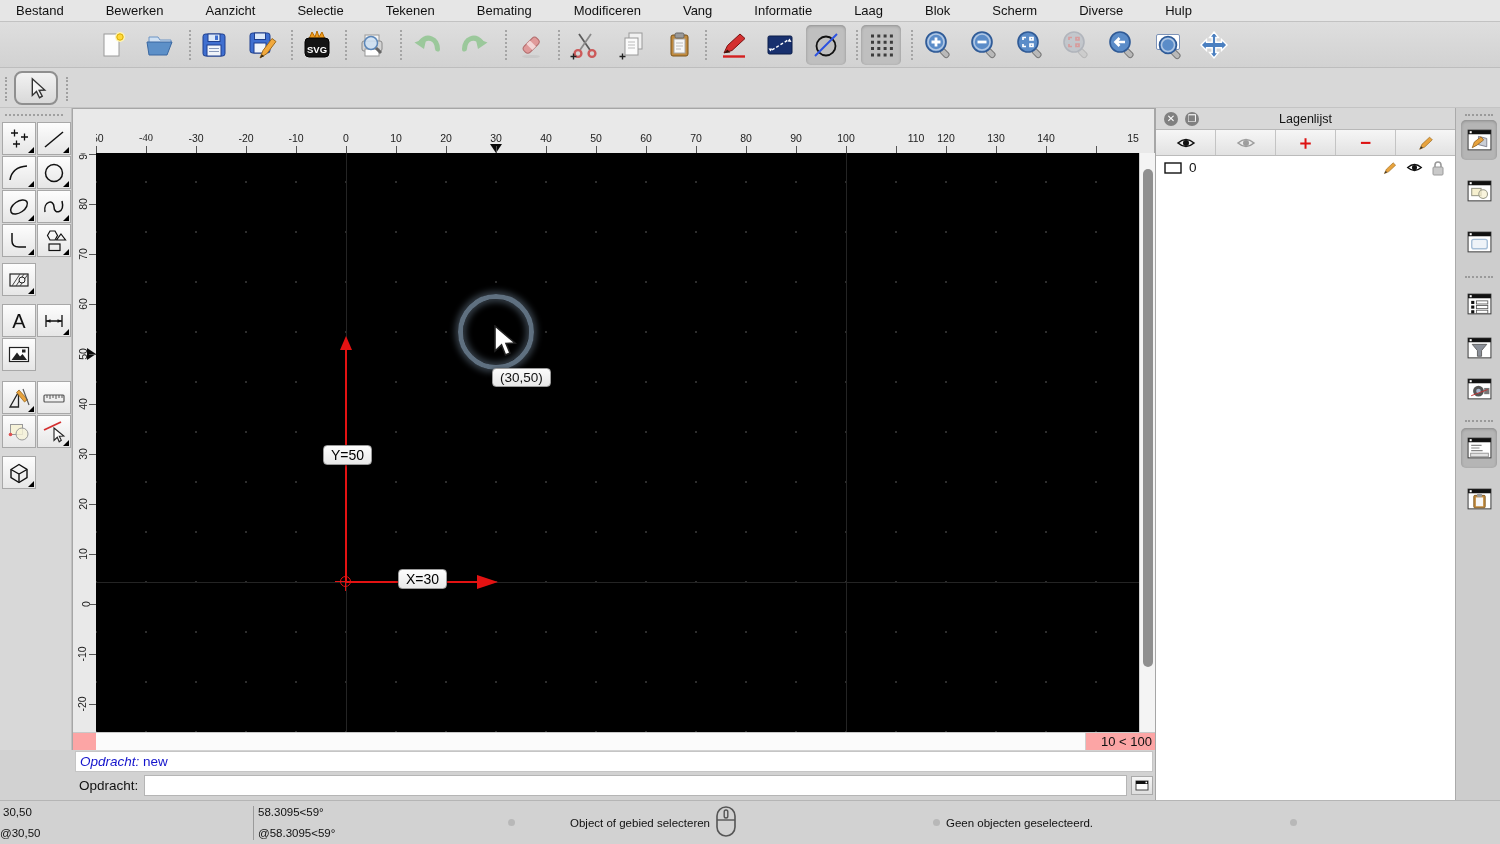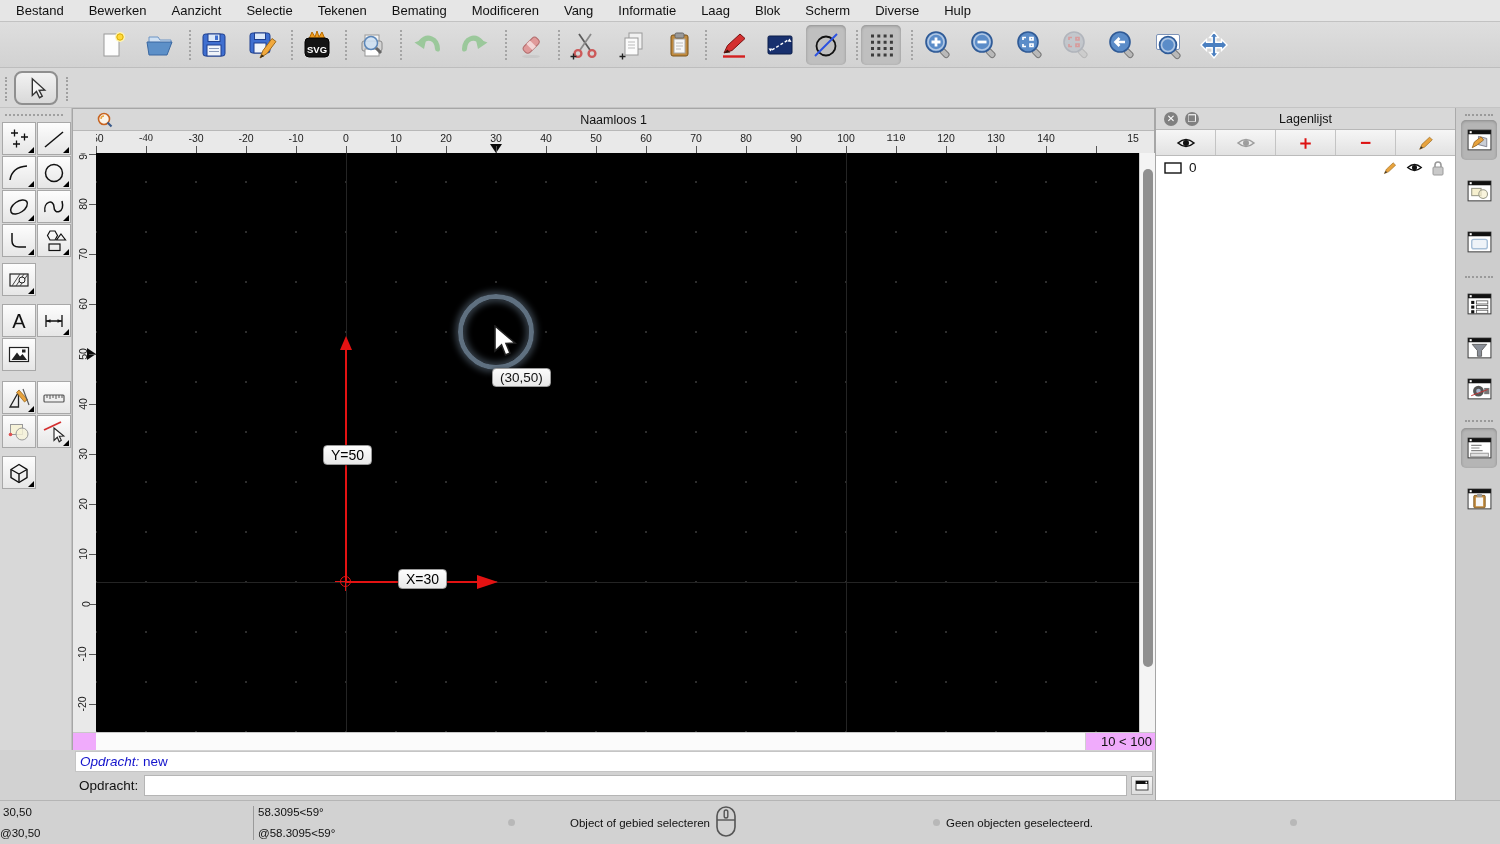--- a/index.html
+++ b/index.html
@@ -4,21 +4,21 @@
 <style>
   * { margin:0; padding:0; box-sizing:border-box; }
   body { background:#888; }
   .screen { width:1500px; height:844px; position:relative; overflow:hidden;
             background:#d2d2d2; font-family:"Liberation Sans", sans-serif; color:#111; }
   .abs { position:absolute; }
 
   
   .menubar { left:0; top:0; width:1500px; height:22px; background:#e6e6e6;
              border-bottom:1px solid #c2c2c2; display:flex; align-items:center;
-             padding-left:16px; gap:25px; font-size:13px; }
+             padding-left:16px; gap:42px; font-size:13px; }
   .menubar span { white-space:nowrap; cursor:default; }
 
   
   .toolbar { left:0; top:22px; width:1500px; height:46px;
              background:linear-gradient(#dedede,#d2d2d2); border-bottom:1px solid #bdbdbd; }
   .tbtn { position:absolute; top:3px; width:40px; height:40px; display:flex;
           align-items:center; justify-content:center; border-radius:5px; }
   .tbtn svg { width:32px; height:32px; }
   .tbtn.pressed { background:#bfbfbf; box-shadow:inset 0 1px 3px rgba(0,0,0,.25); }
   .tbtn.disabled { opacity:.5; }
@@ -74,21 +74,21 @@
               box-shadow:0 0 6px 3px rgba(115,135,155,.45), inset 0 0 6px 3px rgba(115,135,155,.45); }
   .tooltip { position:absolute; left:396px; top:215px; background:linear-gradient(#fbfbfb,#e8e8e8);
              border:1px solid #9a9a9a; border-radius:4px; font-size:13.5px; padding:1px 7px;
              box-shadow:0 1px 4px rgba(0,0,0,.6); }
   .origin { position:absolute; left:244px; top:423px; width:11px; height:11px; border:1.4px solid #e31212; border-radius:50%; }
   .origin::before { content:""; position:absolute; left:-6px; top:4px; width:20px; height:1px; background:#e31212; }
   .origin::after  { content:""; position:absolute; top:-6px; left:4px; height:20px; width:1px; background:#e31212; }
 
   .vscroll { position:absolute; left:1066px; top:44px; width:16px; height:579px; background:#f4f4f4; border-left:1px solid #cfcfcf; }
   .vthumb { position:absolute; left:3px; top:16px; width:10px; height:498px; background:#8f8f8f; border-radius:5px; }
-  .bstrip { position:absolute; left:0; top:623px; width:1083px; height:18px; background:#f0abfc; border-top:1px solid #c8c8c8;text-align:center; }
+  .bstrip { position:absolute; left:0; top:623px; width:1083px; height:18px; background:#fca5a5; border-top:1px solid #c8c8c8;text-align:center; }
   .hscroll { position:absolute; left:23px; top:0; width:990px; height:17px; background:#fbfbfb; border-right:1px solid #cfcfcf; }
   .gridstat { position:absolute; right:4px; top:1px; font-size:13px; }
 
   
   .panel { left:1155px; top:108px; width:300px; height:692px; background:#fff; border-left:1px solid #a6a6a6; }
   .phead { position:absolute; left:0; top:0; width:100%; height:22px; background:#d8d8d8;
            border-bottom:1px solid #b8b8b8; font-size:12.5px; text-align:center; line-height:22px; }
   .pcirc { position:absolute; top:4px; width:14px; height:14px; border-radius:50%; background:#808080;
            color:#fff; font-size:10px; line-height:14px; text-align:center; }
   .ptoolbar { position:absolute; left:0; top:22px; width:100%; height:26px; display:flex;
@@ -455,28 +455,20 @@
     <div class="pbtn" style="left:2px;top:348px">
         <svg viewBox="0 0 26 26">
           <path d="M5 9.5 L13 4.5 L21 9.5 L21 17.5 L13 22.5 L5 17.5 Z" fill="none" stroke="#111" stroke-width="1.4"></path>
           <path d="M5 9.5 L13 14 L21 9.5 M13 14 V22.5" fill="none" stroke="#111" stroke-width="1.4"></path>
         </svg>
         <span class="fly"></span>
       </div>
   </div>
 
   <div class="abs canvaswin">
-    <div class="ctitle">
-      <svg width="16" height="16" viewBox="0 0 16 16">
-          <circle cx="7" cy="7" r="5.5" fill="#faf4ea" stroke="#c86420" stroke-width="1.6"></circle>
-          <line x1="10.5" y1="10.5" x2="14.5" y2="14.5" stroke="#3a5a8a" stroke-width="2.2"></line>
-          <path d="M4 7a3 3 0 0 1 3-3" fill="none" stroke="#e8a33d" stroke-width="1.4"></path>
-        </svg>
-      <span>Naamloos 1</span>
-    </div>
     <div class="hruler" id="hruler">
       <div class="hmarker" style="left:394px"></div>
     <div class="hlab" style="left: 0px;">-50</div>
         <div class="htick" style="left: 0px;"></div>
         <div class="hlab" style="left: 50px; font-family: Liberation Serif, serif;">-40</div>
         <div class="htick" style="left: 50px;"></div>
         <div class="hlab" style="left: 100px;">-30</div>
         <div class="htick" style="left: 100px;"></div>
         <div class="hlab" style="left: 150px;">-20</div>
         <div class="htick" style="left: 150px;"></div>
@@ -497,21 +489,21 @@
         <div class="hlab" style="left: 550px;">60</div>
         <div class="htick" style="left: 550px;"></div>
         <div class="hlab" style="left: 600px;">70</div>
         <div class="htick" style="left: 600px;"></div>
         <div class="hlab" style="left: 650px;">80</div>
         <div class="htick" style="left: 650px;"></div>
         <div class="hlab" style="left: 700px;">90</div>
         <div class="htick" style="left: 700px;"></div>
         <div class="hlab" style="left: 750px;">100</div>
         <div class="htick" style="left: 750px;"></div>
-        <div class="hlab" style="left: 800px; font-family: Liberation Mono, monospace;">110</div>
+        <div class="hlab" style="left: 820px;">110</div>
         <div class="htick" style="left: 800px;"></div>
         <div class="hlab" style="left: 850px;">120</div>
         <div class="htick" style="left: 850px;"></div>
         <div class="hlab" style="left: 900px;">130</div>
         <div class="htick" style="left: 900px;"></div>
         <div class="hlab" style="left: 950px;">140</div>
         <div class="htick" style="left: 950px;"></div>
         <div class="hlab" style="left: 1000px; margin-left: 40px;">150</div>
         <div class="htick" style="left: 1000px;"></div>
       </div>

